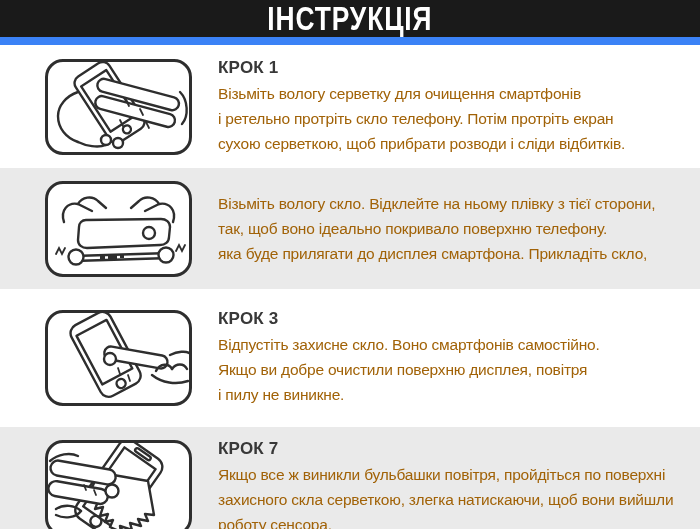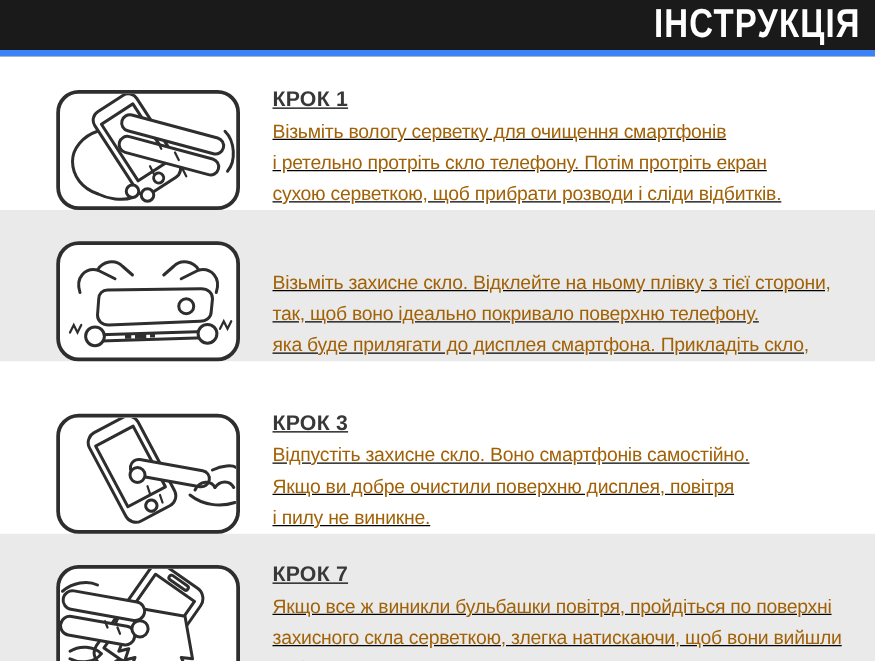--- a/index.html
+++ b/index.html
@@ -2,28 +2,28 @@
 <html><head>
 <meta charset="utf-8">
 <style>
   html,body{margin:0;padding:0;}
   body{
     width:700px;height:529px;
     font-family:"Liberation Sans","DejaVu Sans",sans-serif;
     background:#ffffff;overflow:hidden;
   }
   .header{
-    height:45px;background:#1a1a1a;border-bottom:5px solid #3b82f6;
-    display:flex;align-items:center;justify-content:flex-end;box-sizing:border-box;
+    height:45px;background:#1a1a1a;border-bottom:8px solid #3b82f6;
+    display:flex;align-items:center;justify-content:center;box-sizing:border-box;
   }
   .header .title{
     color:#ffffff;font-size:30px;font-weight:bold;letter-spacing:1px;
     transform:scale(.88,1.08);transform-origin:center;
   }
-  .step{display:flex;align-items:flex-end;text-decoration:underline;}
+  .step{display:flex;align-items:center;}
   .step.h123{height:123px;}
   .step.h121{height:121px;}
   .step.h119{height:138px;}
   .step.gray{background:#eaeaea;}
   .illo{
     width:218px;box-sizing:border-box;padding-left:45px;
     display:flex;align-items:center;flex-shrink:0;
   }
   .illo-box{
     width:147px;height:96px;box-sizing:border-box;
@@ -94,21 +94,21 @@
         <circle class="la-f" cx="28" cy="73" r="7.5"></circle>
         <circle class="la-f" cx="118" cy="71" r="7.5"></circle>
         <rect class="la-dark" x="52" y="71" width="5" height="4"></rect>
         <rect class="la-dark" x="60" y="70.5" width="9" height="4.5"></rect>
         <rect class="la-dark" x="72" y="70" width="4" height="4"></rect>
         <path class="la-thin" d="M8 70 l3 -6 l3 6 l3 -6 M128 67 l3 -6 l3 6 l3 -6"></path>
       </svg>
     </div>
   </div>
   <div class="txt">
-    <div class="step-line">Візьміть захисне скло. Відклейте на ньому плівку з тієї сторони,</div>
+    <div class="step-line">Візьміть вологу скло. Відклейте на ньому плівку з тієї сторони,</div>
     <div class="step-line">так, щоб воно ідеально покривало поверхню телефону.</div>
     <div class="step-line">яка буде прилягати до дисплея смартфона. Прикладіть скло,</div>
   </div>
 </div>
 
 <div class="step h119">
   <div class="illo">
     <div class="illo-box">
       <svg viewBox="0 0 141 90">
         <g transform="rotate(-28 55 45)">

